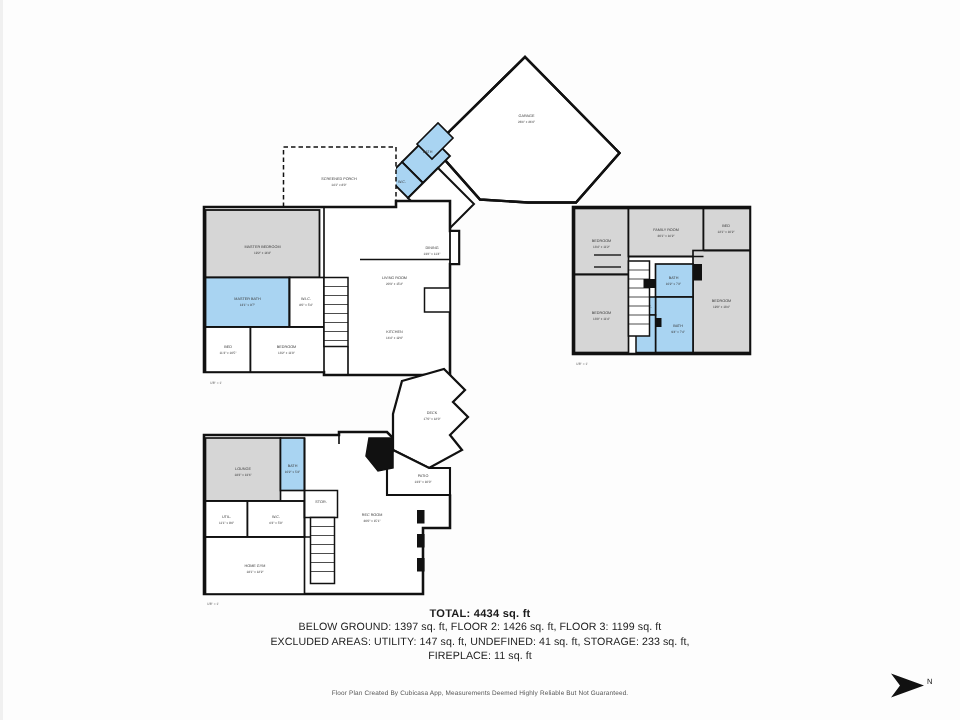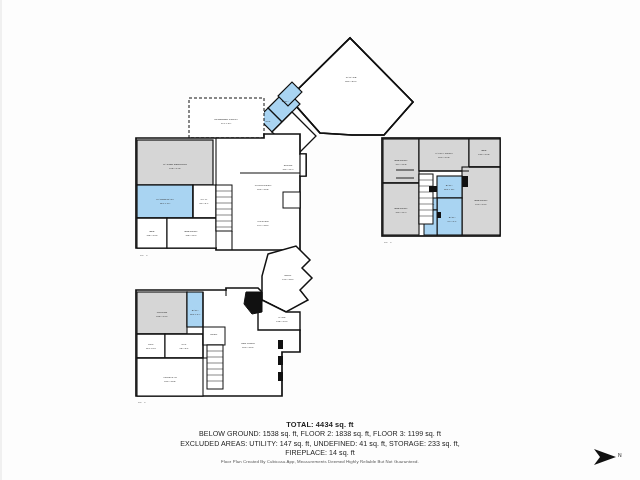--- a/index.html
+++ b/index.html
@@ -8,21 +8,21 @@
     background:#fdfdfd;
     font-family:"Liberation Sans", sans-serif;
     overflow:hidden;
     position:relative;
   }
   #page{position:absolute;inset:0;background:#fdfdfd;}
   #edge-left{position:absolute;left:0;top:0;width:2px;height:480px;background:#f0f0f0;}
   #plan-svg{position:absolute;left:0;top:0;width:640px;height:480px;}
   .summary{
     position:absolute;left:0;top:404px;width:640px;
-    text-align:center;color:#1b1b1b;margin-top:16px;
+    text-align:center;color:#1b1b1b;
   }
   .summary .total{font-size:7.4px;font-weight:bold;letter-spacing:.15px;line-height:10px;}
   .summary .line{font-size:7.1px;line-height:9.6px;letter-spacing:.05px;}
   .credit{
     position:absolute;left:0;top:459px;width:640px;text-align:center;
     font-size:4.3px;color:#555;letter-spacing:.1px;
   }
   .compass{position:absolute;left:592px;top:446px;width:40px;height:22px;}
   .compass .n{
     position:absolute;left:26px;top:6px;font-size:5px;color:#111;
@@ -253,23 +253,23 @@
       <text class="rname" x="282" y="318" text-anchor="middle">PATIO</text>
       <text class="rdim" x="282" y="322" text-anchor="middle">13'2" x 10'0"</text>
 
       <polygon points="246,292 262,292 262,312 252,314 244,304" fill="#111" stroke="#111" stroke-width="1"></polygon>
     </g>
 
   </svg>
 
   <div class="summary">
     <div class="total">TOTAL: 4434 sq. ft</div>
-    <div class="line">BELOW GROUND: 1538 sq. ft, FLOOR 2: 1838 sq. ft, FLOOR 3: 1199 sq. ft</div>
+    <div class="line">BELOW GROUND: 1397 sq. ft, FLOOR 2: 1426 sq. ft, FLOOR 3: 1199 sq. ft</div>
     <div class="line">EXCLUDED AREAS: UTILITY: 147 sq. ft, UNDEFINED: 41 sq. ft, STORAGE: 233 sq. ft,</div>
-    <div class="line">FIREPLACE: 14 sq. ft</div>
+    <div class="line">FIREPLACE: 11 sq. ft</div>
   </div>
 
   <div class="credit">Floor Plan Created By Cubicasa App, Measurements Deemed Highly Reliable But Not Guaranteed.</div>
 
   <div class="compass">
     <svg width="40" height="22" viewBox="0 0 40 22">
       <path d="M2,3 L24,11 L2,19 L8,11 Z" fill="#111"></path>
     </svg>
     <span class="n">N</span>
   </div>

